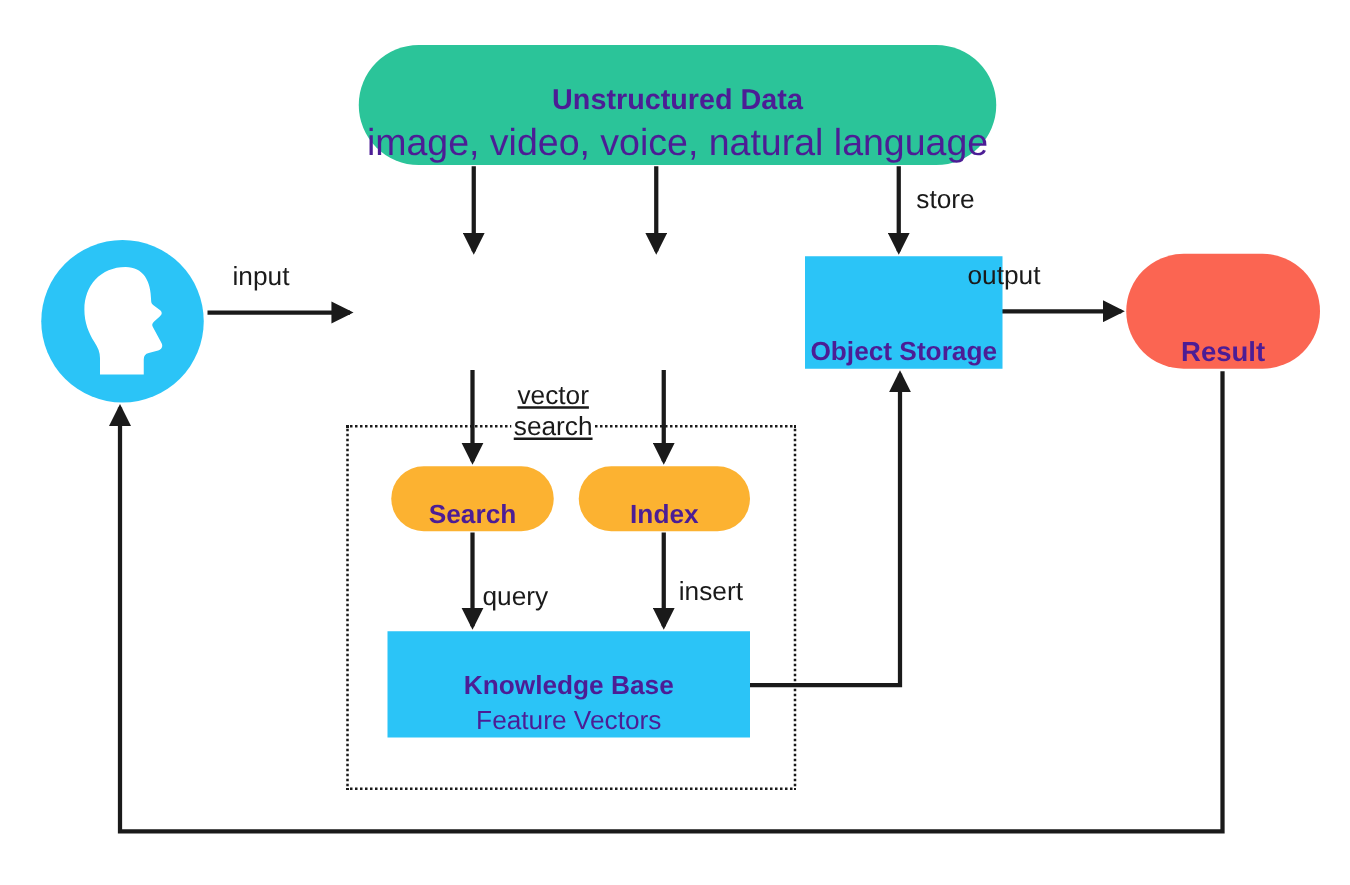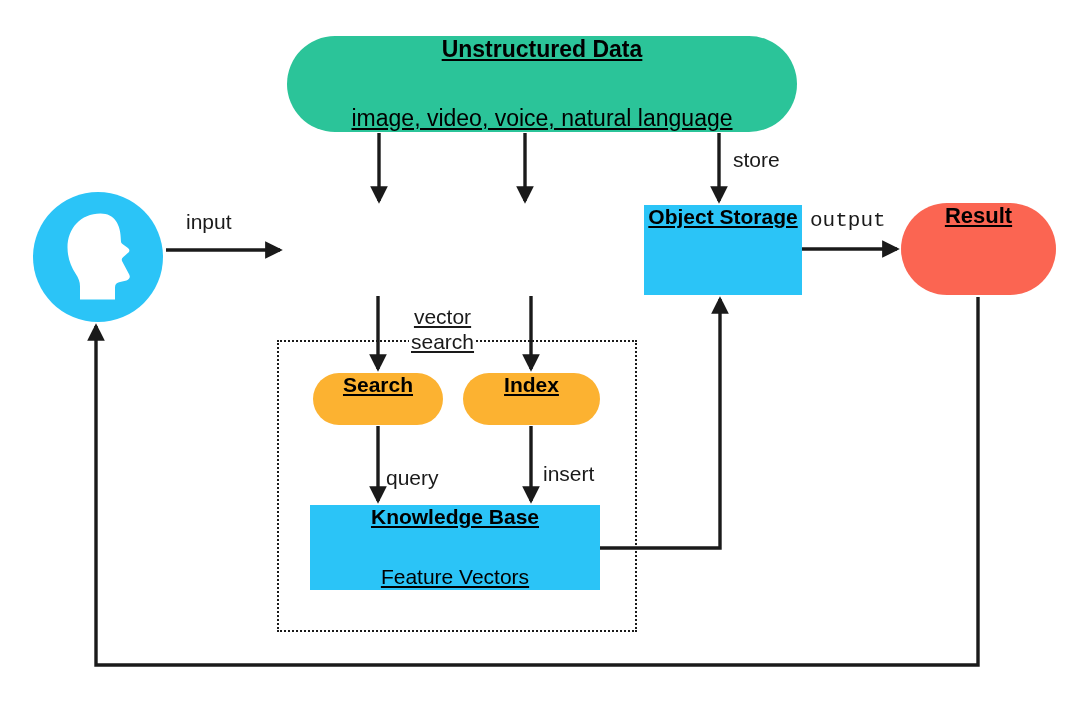--- a/index.html
+++ b/index.html
@@ -27,44 +27,43 @@
     height: 708px;
     pointer-events: none;
   }
 
   .node {
     position: absolute;
     box-sizing: border-box;
     display: flex;
     flex-direction: column;
     align-items: center;
-    justify-content: space-between;
+    justify-content: flex-end;
     text-align: center;
-    color: #000000;
+    color: #4c1d95;
     line-height: 1.18;
-    text-decoration: underline;
   }
   .node .title {
     font-weight: bold;
   }
   .node .sub {
     font-weight: normal;
   }
 
   
   #node-unstructured {
     left: 287px;
     top: 36px;
     width: 510px;
     height: 96px;
     background: #2bc499;
     border-radius: 48px;
   }
   #node-unstructured .title { font-size: 23px; }
-  #node-unstructured .sub  { font-size: 23px; margin-top: 3px; }
+  #node-unstructured .sub  { font-size: 30px; margin-top: 3px; }
 
   
   #node-infoextract {
     left: 283px;
     top: 205px;
     width: 333px;
     height: 90px;
     background: #2bc4f7;
   }
   #node-infoextract .title { font-size: 21px; }
@@ -150,21 +149,21 @@
 
   
   .edge-label {
     position: absolute;
     color: #1a1a1a;
     font-size: 21px;
     white-space: nowrap;
     line-height: 1.18;
   }
   #label-input  { left: 186px; top: 210px; }
-  #label-output { left: 810px; top: 209px; font-family: Liberation Mono, monospace; }
+  #label-output { left: 774px; top: 209px; }
   #label-store  { left: 733px; top: 148px; }
   #label-query  { left: 386px; top: 466px; }
   #label-insert { left: 543px; top: 444px; margin-top: 18px; }
   #label-vectorsearch {
     left: 409px;
     top: 305px;
     text-align: center;
     background: #ffffff;
     padding: 0 2px;
   }

